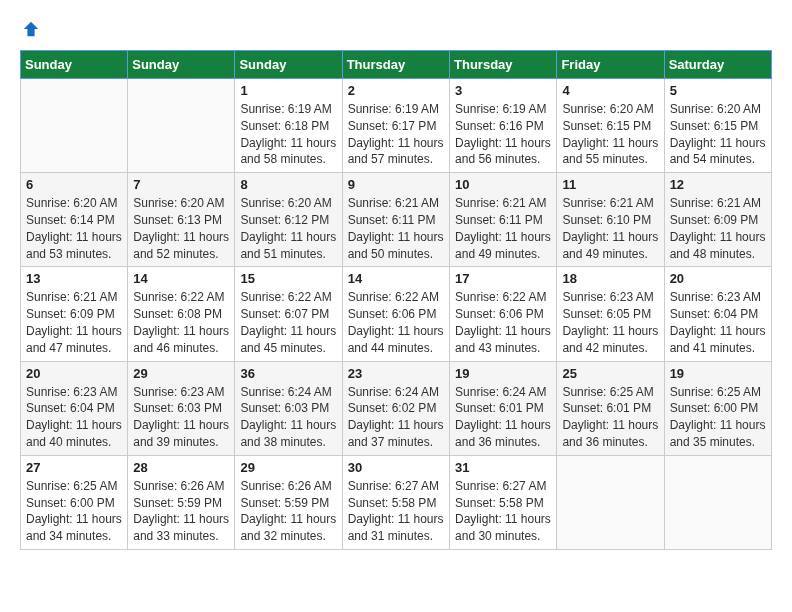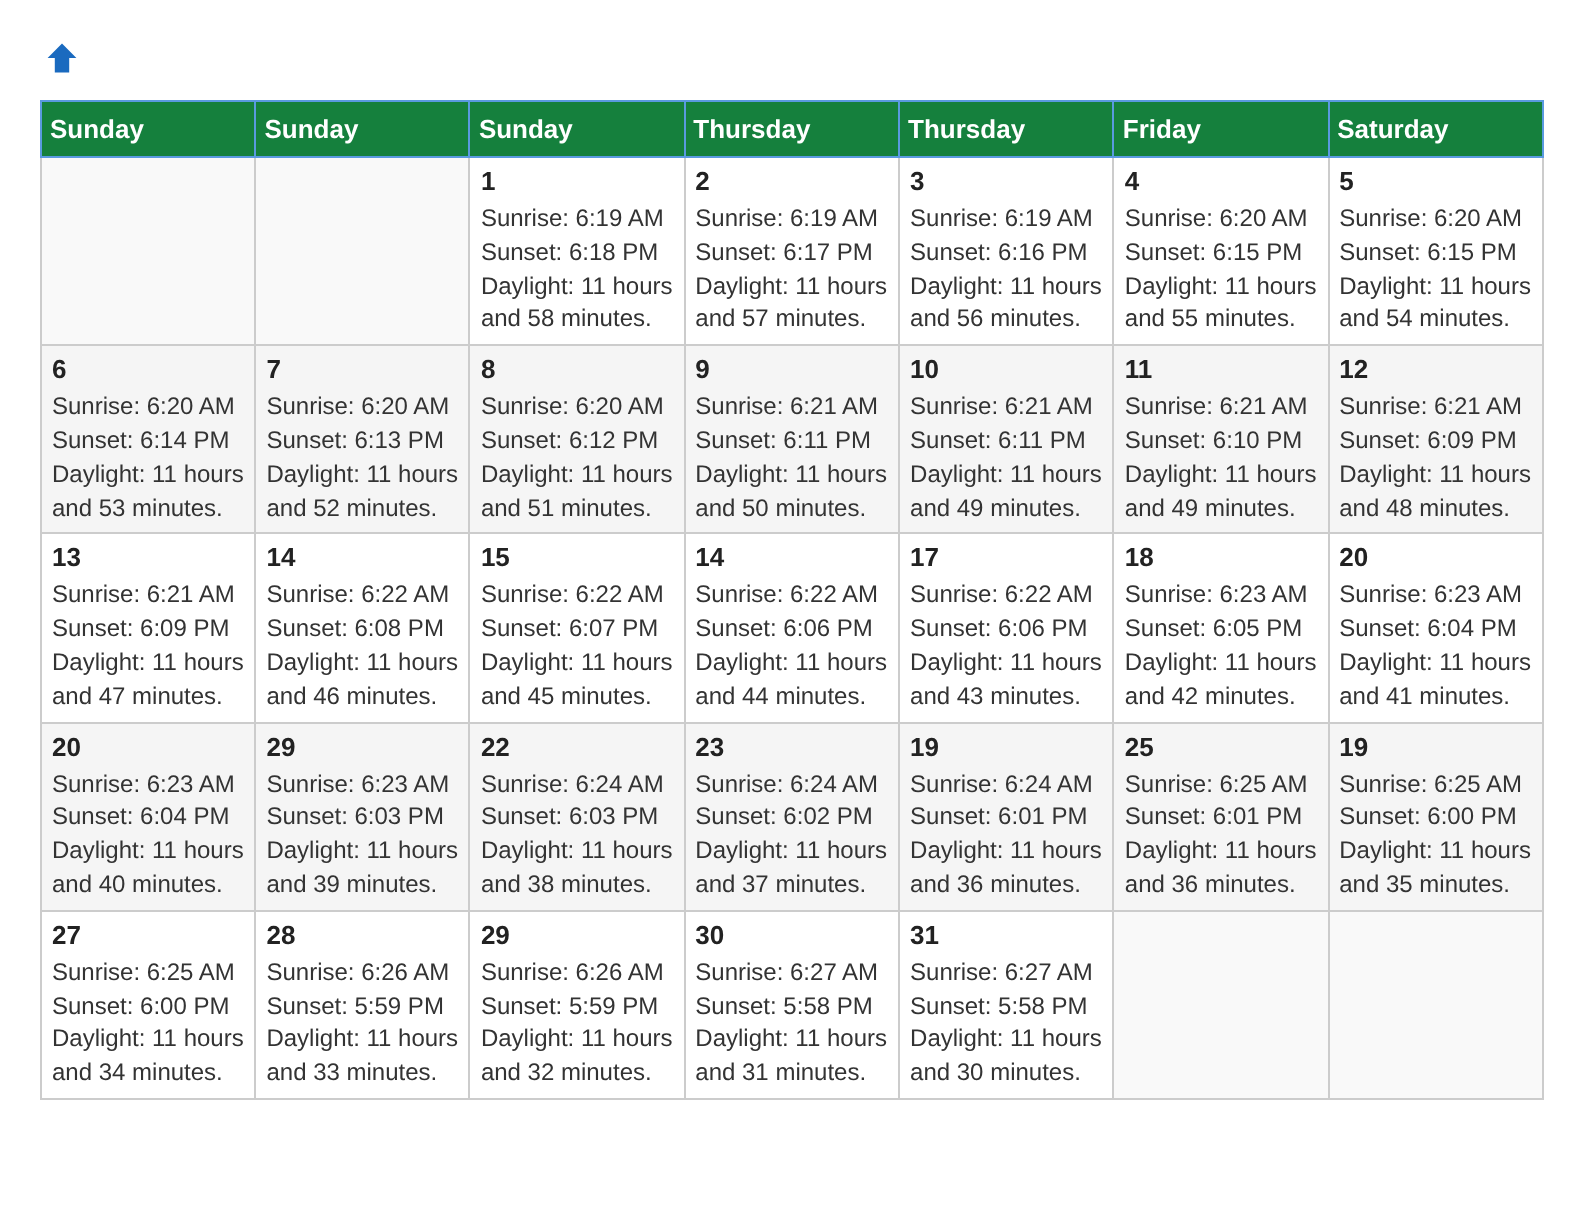--- a/index.html
+++ b/index.html
@@ -249,21 +249,21 @@
 Sunset: 6:04 PM
 Daylight: 11 hours and 40 minutes.</div>
         </td>
         <td>
           <span class="day-num">29</span>
           <div class="cell-text" style="white-space: pre-line;">Sunrise: 6:23 AM
 Sunset: 6:03 PM
 Daylight: 11 hours and 39 minutes.</div>
         </td>
         <td>
-          <span class="day-num">22</span>
+          <span class="day-num">36</span>
           <div class="cell-text" style="white-space: pre-line;">Sunrise: 6:24 AM
 Sunset: 6:03 PM
 Daylight: 11 hours and 38 minutes.</div>
         </td>
         <td>
           <span class="day-num">23</span>
           <div class="cell-text" style="white-space: pre-line;">Sunrise: 6:24 AM
 Sunset: 6:02 PM
 Daylight: 11 hours and 37 minutes.</div>
         </td>

